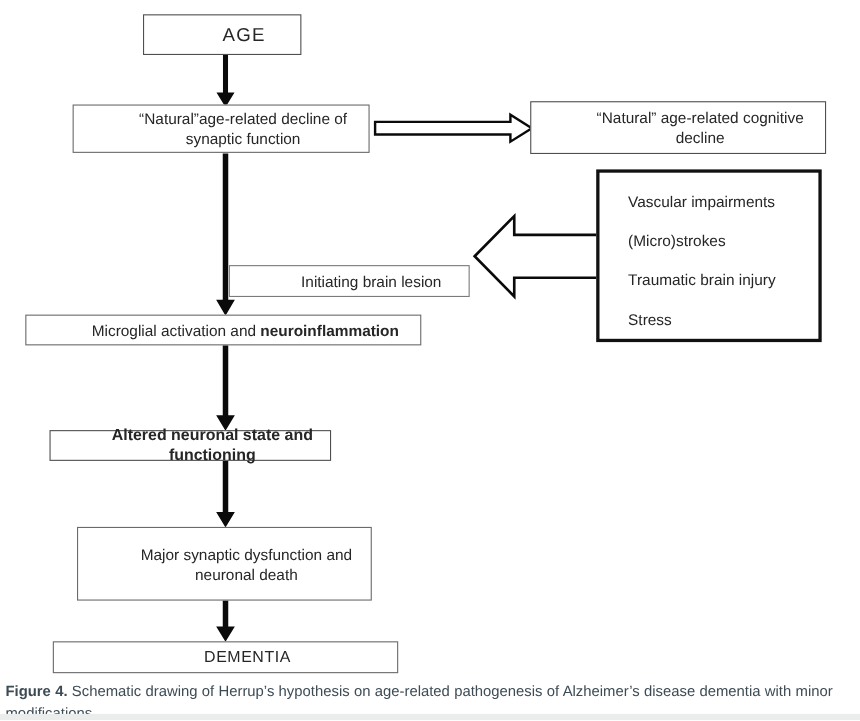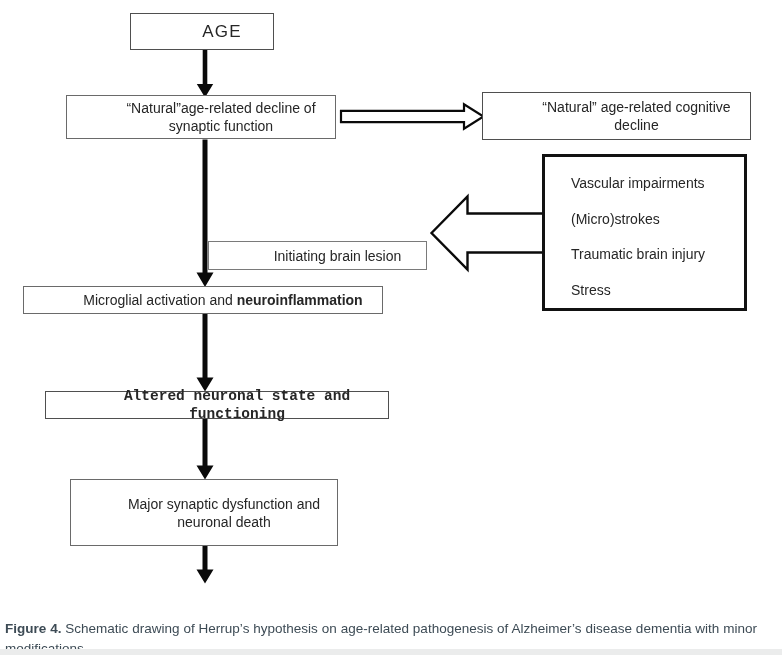--- a/index.html
+++ b/index.html
@@ -61,25 +61,24 @@
     padding: 9px 0 0 26px;
   }
   .node-causes .cause-item { line-height: 35.5px; white-space: nowrap; }
   .node-microglial {
     left: 23px; top: 286px; width: 360px; height: 28px;
     border: 1.4px solid #6a6a6a;
     flex-direction: row;
     white-space: pre;
   }
   .node-altered {
-    left: 45px; top: 391px; width: 344px; height: 28px;
+    left: 45px; top: 391px; width: 256px; height: 28px;
     border: 1.6px solid #4f4f4f;
     font-weight: bold;
     font-size: 14.5px;
-    font-family: Liberation Mono, monospace;
   }
   .node-major {
     left: 70px; top: 479px; width: 268px; height: 67px;
     border: 1.4px solid #6a6a6a;
   }
   .node-dementia {
     left: 48px; top: 583px; width: 314px; height: 29px;
     border: 1.5px solid #6a6a6a;
     font-size: 14.5px; letter-spacing: 0.5px;
   }
@@ -153,18 +152,21 @@
 
   <div class="node node-altered">
     <span>Altered neuronal state and functioning</span>
   </div>
 
   <div class="node node-major">
     <span>Major synaptic dysfunction and</span>
     <span>neuronal death</span>
   </div>
 
+  <div class="node node-dementia">
+    <span>DEMENTIA</span>
+  </div>
 
   <div class="caption"><b>Figure 4.</b><span> Schematic drawing of Herrup’s hypothesis on age-related pathogenesis of Alzheimer’s disease dementia with minor modifications.</span></div>
 
   <div class="page-break-strip"></div>
 
 </div>
 
 </body></html>

